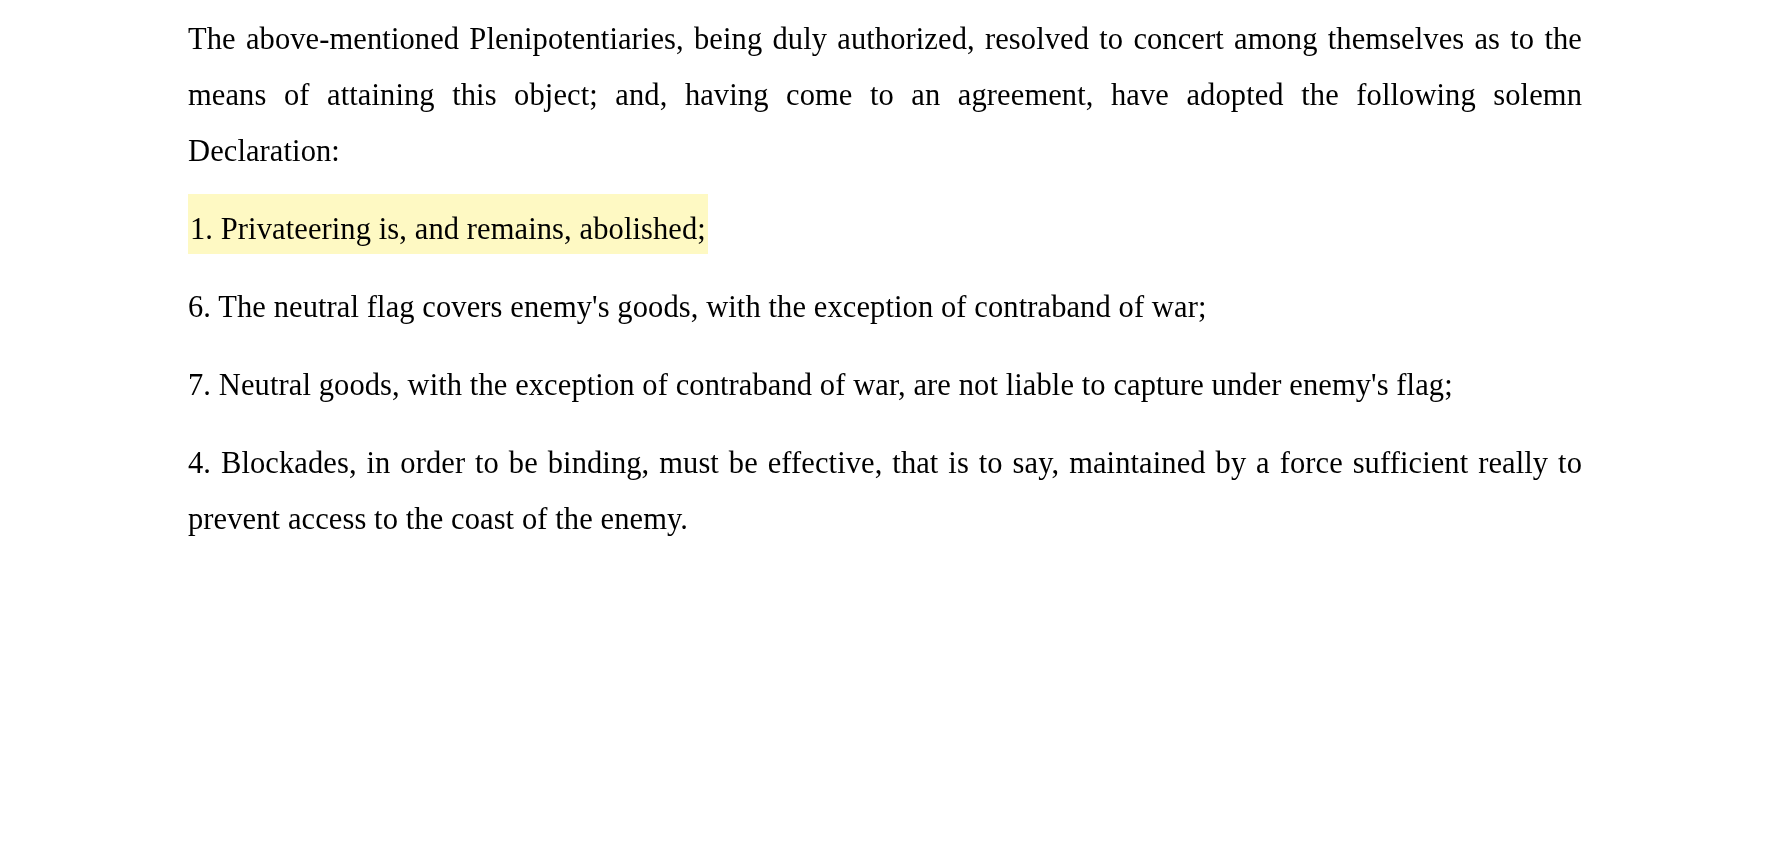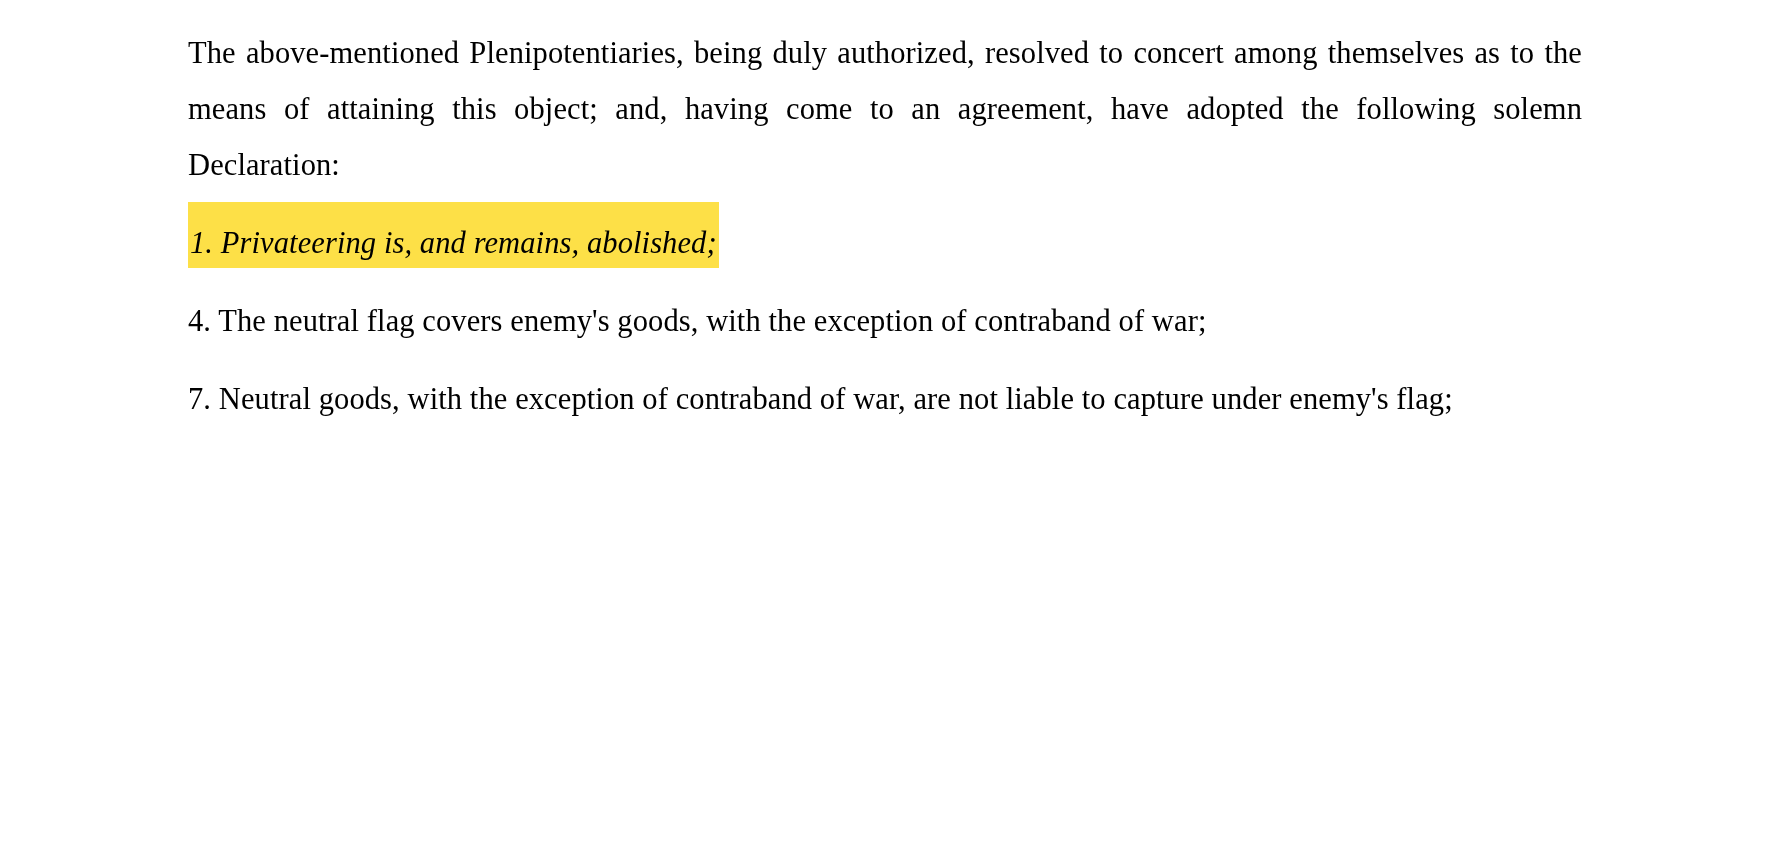--- a/index.html
+++ b/index.html
@@ -37,42 +37,42 @@
     letter-spacing: 0.1px;
   }
   p.para:last-child {
     margin-bottom: 0;
   }
   p.para.nojustify {
     text-align: left;
   }
   .highlight-line {
     display: inline;
-    background: #fde047;
+    background: #fef9c3;
     box-decoration-break: clone;
     -webkit-box-decoration-break: clone;
-    padding: 24px 2px 8px 2px;
-    font-style: italic;
+    padding: 18px 2px 8px 2px;
   }
   .first-para {
-    padding-top: 25px;
+    padding-top: 11px;
   }
 </style>
 </head>
 <body>
 
 <div class="page">
   <div class="doc-body">
 
     <p class="para first-para">The above-mentioned Plenipotentiaries, being duly authorized, resolved to concert among themselves as to the means of attaining this object; and, having come to an agreement, have adopted the following solemn Declaration:</p>
 
     <p class="para nojustify">
       <span class="highlight-line">1. Privateering is, and remains, abolished;</span>
     </p>
 
-    <p class="para nojustify">4. The neutral flag covers enemy's goods, with the exception of contraband of war;</p>
+    <p class="para nojustify">6. The neutral flag covers enemy's goods, with the exception of contraband of war;</p>
 
     <p class="para">7. Neutral goods, with the exception of contraband of war, are not liable to capture under enemy's flag;</p>
 
+    <p class="para">4. Blockades, in order to be binding, must be effective, that is to say, maintained by a force sufficient really to prevent access to the coast of the enemy.</p>
 
 
   </div>
 </div>
 
 </body></html>

